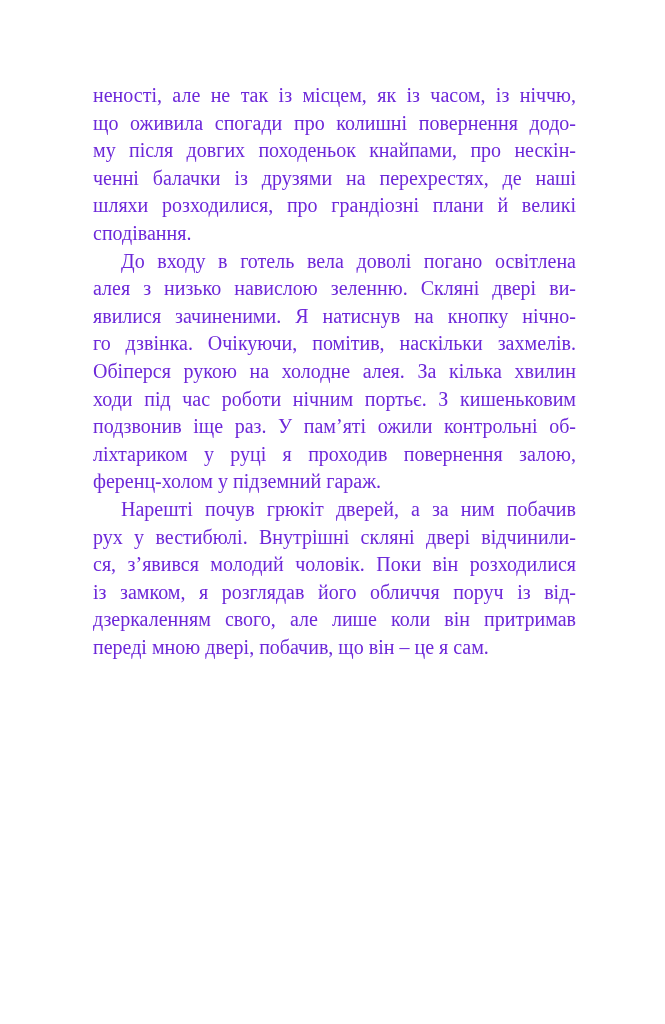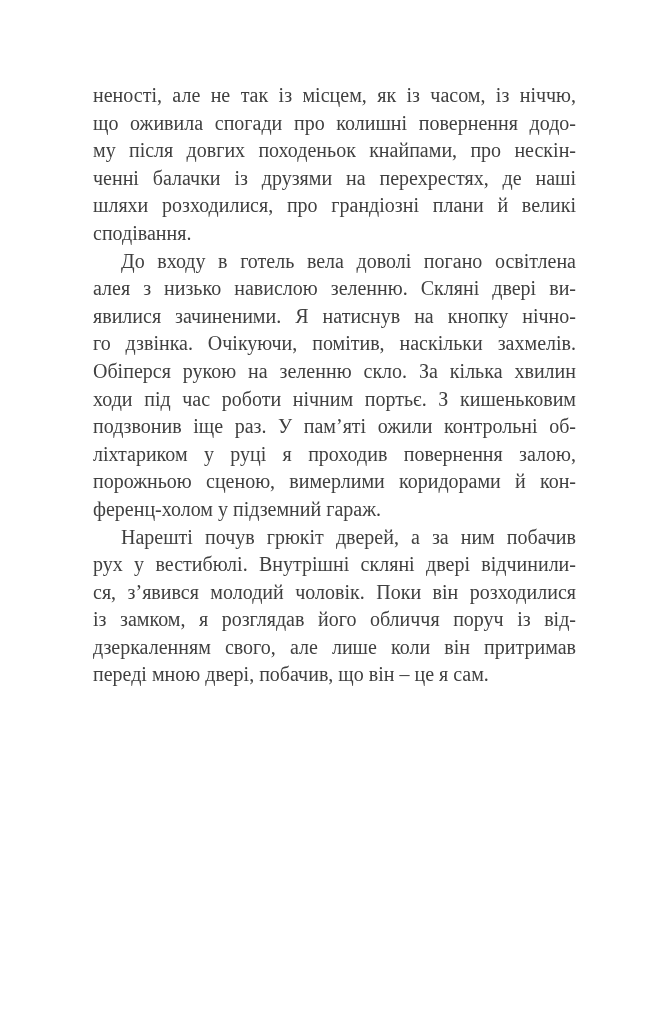--- a/index.html
+++ b/index.html
@@ -15,21 +15,21 @@
     overflow: hidden;
   }
   .text-block {
     position: absolute;
     left: 93px;
     top: 82px;
     width: 483px;
     font-family: "Liberation Serif", "DejaVu Serif", serif;
     font-size: 20px;
     line-height: 27.6px;
-    color: #404040;
+    color: #6d28d9;
     -webkit-font-smoothing: antialiased;
   }
   .paragraph {
     margin: 0;
     padding: 0;
   }
   .line {
     text-align: justify;
     text-align-last: justify;
     text-justify: inter-word;
@@ -55,25 +55,24 @@
       <div class="line">ченні балачки із друзями на перехрестях, де наші</div>
       <div class="line">шляхи розходилися, про грандіозні плани й великі</div>
       <div class="line last">сподівання.</div>
     </div>
 
     <div class="paragraph">
       <div class="line first-indent">До входу в готель вела доволі погано освітлена</div>
       <div class="line">алея з низько навислою зеленню. Скляні двері ви-</div>
       <div class="line">явилися зачиненими. Я натиснув на кнопку нічно-</div>
       <div class="line">го дзвінка. Очікуючи, помітив, наскільки захмелів.</div>
-      <div class="line">Обіперся рукою на зеленню скло. За кілька хвилин</div>
+      <div class="line">Обіперся рукою на холодне алея. За кілька хвилин</div>
       <div class="line">ходи під час роботи нічним портьє. З кишеньковим</div>
       <div class="line">подзвонив іще раз. У пам’яті ожили контрольні об-</div>
       <div class="line">ліхтариком у руці я проходив повернення залою,</div>
-      <div class="line">порожньою сценою, вимерлими коридорами й кон-</div>
       <div class="line last">ференц-холом у підземний гараж.</div>
     </div>
 
     <div class="paragraph">
       <div class="line first-indent">Нарешті почув грюкіт дверей, а за ним побачив</div>
       <div class="line">рух у вестибюлі. Внутрішні скляні двері відчинили-</div>
       <div class="line">ся, з’явився молодий чоловік. Поки він розходилися</div>
       <div class="line">із замком, я розглядав його обличчя поруч із від-</div>
       <div class="line">дзеркаленням свого, але лише коли він притримав</div>
       <div class="line last">переді мною двері, побачив, що він – це я сам.</div>

